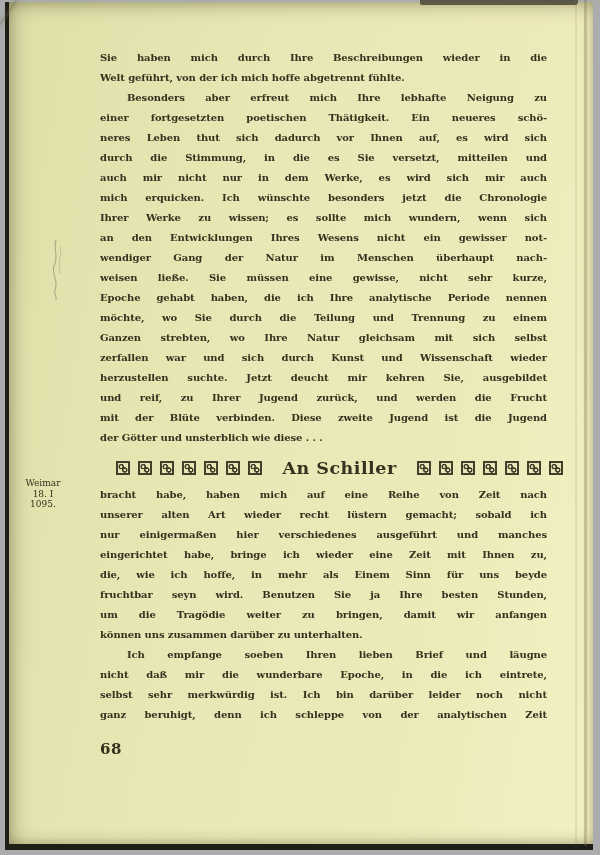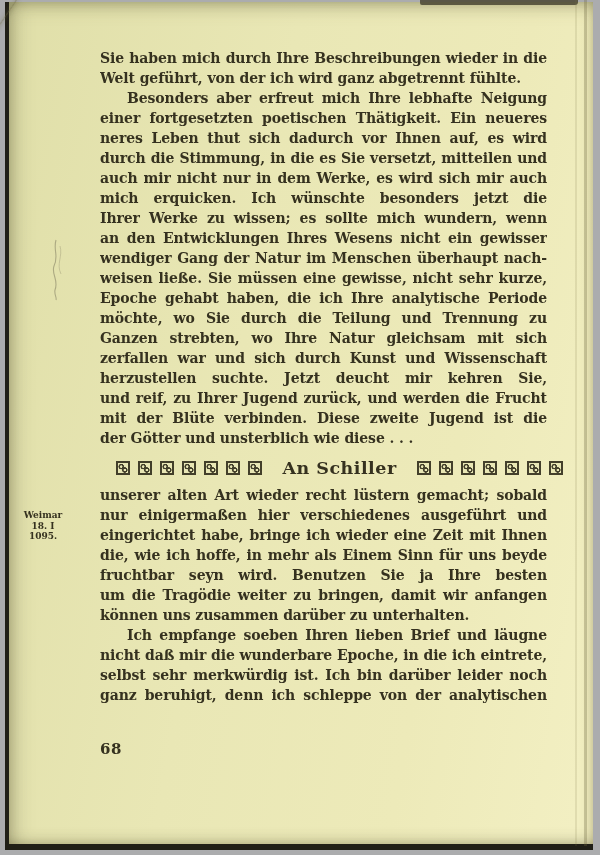--- a/index.html
+++ b/index.html
@@ -37,21 +37,21 @@
     box-shadow:0 0 4px 1px rgba(112,107,70,.28);
     transform:rotate(34deg);transform-origin:top left;
   }
   .smudge{position:absolute;left:44px;top:238px;opacity:.5;}
 
   .textblock{position:absolute;left:100px;width:447px;}
   #letter1{top:48px;}
   #letter2{top:485px;}
   .line{
     height:20px;line-height:20px;overflow:hidden;
-    font-size:14px;font-weight:bold;letter-spacing:-0.1px;
+    font-size:10px;font-weight:bold;letter-spacing:-0.1px;
     color:var(--ink,#35311f);
     text-align:justify;text-align-last:justify;
   }
   .line.short{text-align-last:left;}
   .line.indent{text-indent:27px;}
 
   .heading-row{
     position:absolute;left:100px;top:458px;width:447px;height:19px;
     display:flex;align-items:center;justify-content:space-between;padding-left:16px;
   }
@@ -63,22 +63,22 @@
       radial-gradient(circle at 32% 36%, var(--paper,#e9e7b5) 1px, var(--ink,#35311f) 1.5px 2.5px, transparent 3px),
       radial-gradient(circle at 68% 70%, var(--paper,#e9e7b5) 1px, var(--ink,#35311f) 1.5px 2.5px, transparent 3px),
       var(--paper,#e9e7b5);
     opacity:.92;
   }
   .heading-title{
     font-size:17.5px;font-weight:bold;color:var(--ink,#35311f);
     letter-spacing:.5px;white-space:nowrap;padding:0 6px;
   }
   .margin-note{
-    position:absolute;left:13px;top:510px;width:60px;
-    font-size:9px;font-weight:bold;line-height:10.5px;
+    position:absolute;left:13px;top:478px;width:60px;
+    font-size:9px;font-weight:normal;line-height:10.5px;
     color:var(--ink,#35311f);text-align:center;
   }
   .margin-note .mn-line{white-space:nowrap;}
   .pagenum{
     position:absolute;left:100px;top:740px;
     font-size:15px;font-weight:bold;color:var(--ink,#35311f);
     letter-spacing:.5px;
   }
 </style>
 </head>
@@ -90,21 +90,21 @@
 <div class="right-crease"></div>
 <div class="corner-crease"></div>
 
 <svg class="smudge" width="26" height="64" viewBox="0 0 26 64">
   <path d="M12 2 C9 12 15 18 10 28 C7 36 15 42 11 52 C10 56 13 60 12 62" fill="none" stroke="#767258" stroke-width="1.1"></path>
   <path d="M16 8 C19 18 12 26 17 36" fill="none" stroke="#767258" stroke-width="0.8" opacity="0.7"></path>
 </svg>
 
 <div class="textblock" id="letter1">
     <div class="line">Sie haben mich durch Ihre Beschreibungen wieder in die</div>
-    <div class="line short">Welt geführt, von der ich wird ganz abgetrennt fühlte.</div>
+    <div class="line short">Welt geführt, von der ich mich hoffe abgetrennt fühlte.</div>
     <div class="line indent">Besonders aber erfreut mich Ihre lebhafte Neigung zu</div>
     <div class="line">einer fortgesetzten poetischen Thätigkeit. Ein neueres schö-</div>
     <div class="line">neres Leben thut sich dadurch vor Ihnen auf, es wird sich</div>
     <div class="line">durch die Stimmung, in die es Sie versetzt, mitteilen und</div>
     <div class="line">auch mir nicht nur in dem Werke, es wird sich mir auch</div>
     <div class="line">mich erquicken. Ich wünschte besonders jetzt die Chronologie</div>
     <div class="line">Ihrer Werke zu wissen; es sollte mich wundern, wenn sich</div>
     <div class="line">an den Entwicklungen Ihres Wesens nicht ein gewisser not-</div>
     <div class="line">wendiger Gang der Natur im Menschen überhaupt nach-</div>
     <div class="line">weisen ließe. Sie müssen eine gewisse, nicht sehr kurze,</div>
@@ -140,20 +140,21 @@
     </span>
 </div>
 
 <div class="margin-note">
   <div class="mn-line">Weimar</div>
   <div class="mn-line">18. I</div>
   <div class="mn-line">1095.</div>
 </div>
 
 <div class="textblock" id="letter2">
+    <div class="line">bracht habe, haben mich auf eine Reihe von Zeit nach</div>
     <div class="line">unserer alten Art wieder recht lüstern gemacht; sobald ich</div>
     <div class="line">nur einigermaßen hier verschiedenes ausgeführt und manches</div>
     <div class="line">eingerichtet habe, bringe ich wieder eine Zeit mit Ihnen zu,</div>
     <div class="line">die, wie ich hoffe, in mehr als Einem Sinn für uns beyde</div>
     <div class="line">fruchtbar seyn wird. Benutzen Sie ja Ihre besten Stunden,</div>
     <div class="line">um die Tragödie weiter zu bringen, damit wir anfangen</div>
     <div class="line short">können uns zusammen darüber zu unterhalten.</div>
     <div class="line indent">Ich empfange soeben Ihren lieben Brief und läugne</div>
     <div class="line">nicht daß mir die wunderbare Epoche, in die ich eintrete,</div>
     <div class="line">selbst sehr merkwürdig ist. Ich bin darüber leider noch nicht</div>

